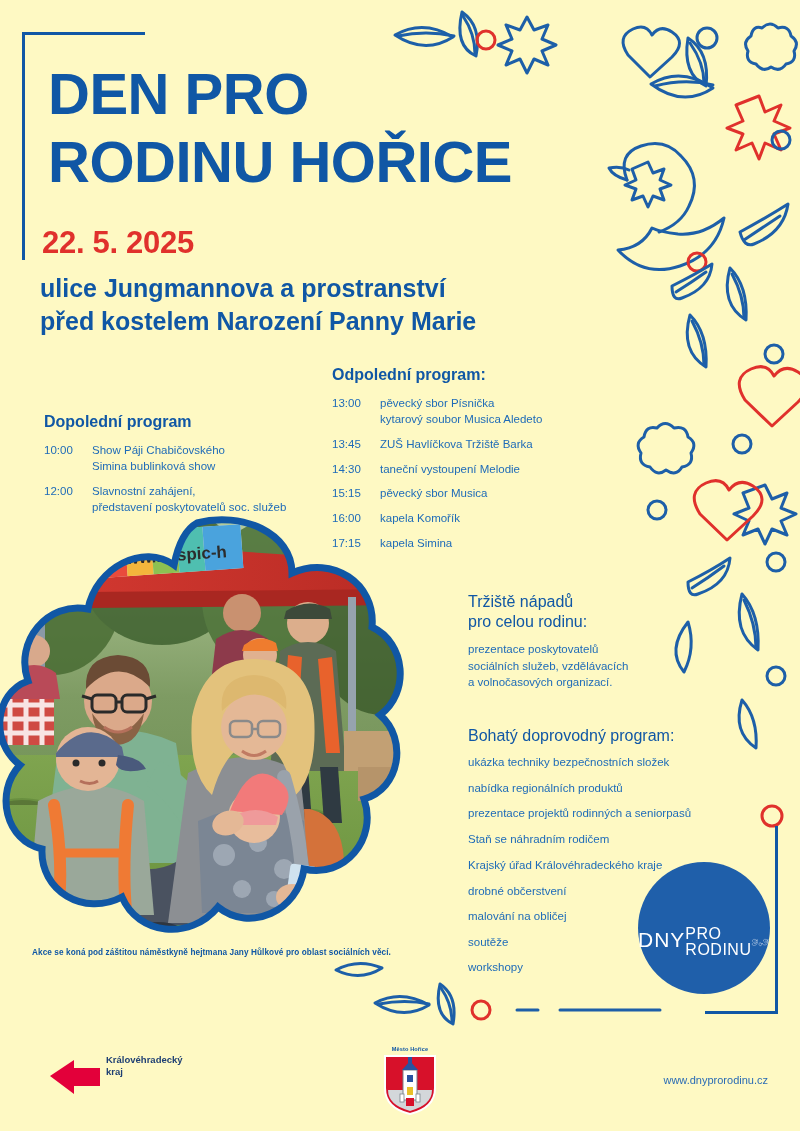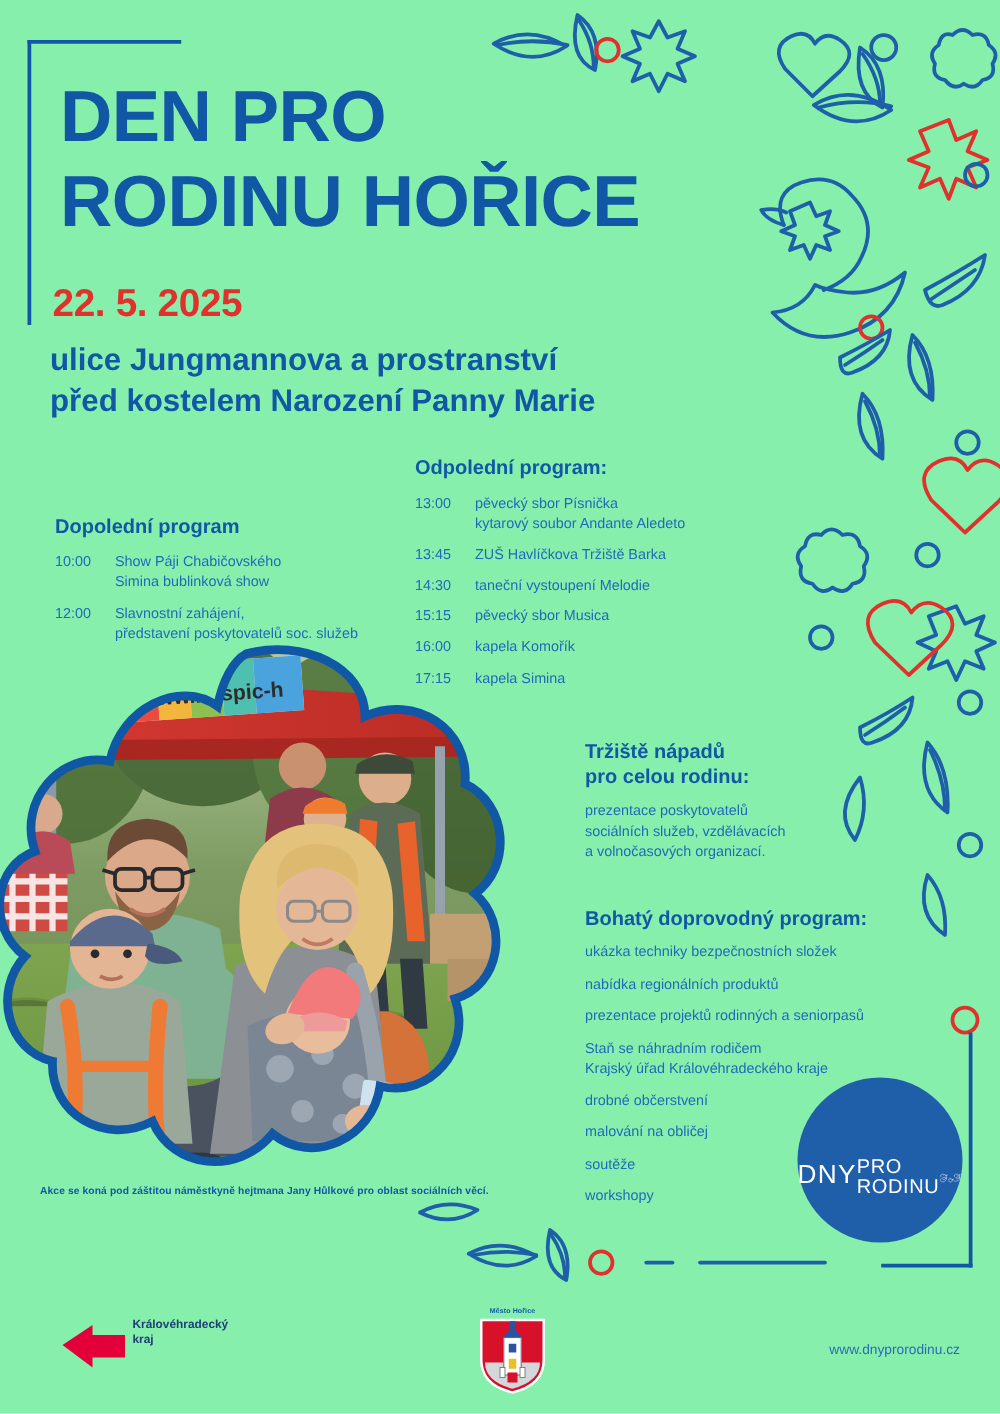--- a/index.html
+++ b/index.html
@@ -7,21 +7,21 @@
     padding: 0;
     background: #ffffff;
   }
   body {
     font-family: "Liberation Sans", sans-serif;
   }
   .poster {
     position: relative;
     width: 800px;
     height: 1131px;
-    background: #86efac;
+    background: #fef9c3;
     overflow: hidden;
     color: #1057a5;
   }
 
   
   .deco-layer {
     position: absolute;
     inset: 0;
     width: 800px;
     height: 1131px;
@@ -124,21 +124,21 @@
   }
   .photo-wrap svg { display: block; }
 
   
   .block {
     position: absolute;
   }
   .block h3 {
     margin: 0 0 9px 0;
     font-size: 16px;
-    font-weight: bold;
+    font-weight: normal;
     color: #1057a5;
     line-height: 1.25;
   }
   .block h3 div { white-space: nowrap; }
   .block p {
     margin: 0;
     font-size: 11.5px;
     line-height: 1.45;
     color: #1e6bb8;
   }
@@ -147,21 +147,21 @@
   .accomp .acc-item {
     font-size: 11.5px;
     line-height: 1.35;
     color: #1e6bb8;
     margin-bottom: 10px;
     white-space: nowrap;
   }
   .accomp .acc-item.tight { margin-bottom: 10px; }
   .accomp .acc-item .sub {
     display: block;
-    margin-top: 1px;
+    margin-top: 11px;
   }
 
   
   .badge {
     position: absolute;
     left: 638px;
     top: 862px;
     width: 132px;
     height: 132px;
     border-radius: 50%;
@@ -387,21 +387,21 @@
       </div>
     </div>
   </div>
 
   <div class="prog prog-afternoon">
     <h2>Odpolední program:</h2>
     <div class="prog-row">
       <div class="prog-time">13:00</div>
       <div class="prog-items">
         <div>pěvecký sbor Písnička</div>
-        <div>kytarový soubor Andante Aledeto</div>
+        <div>kytarový soubor Musica Aledeto</div>
       </div>
     </div>
     <div class="prog-row">
       <div class="prog-time">13:45</div>
       <div class="prog-items">
         <div>ZUŠ Havlíčkova Tržiště Barka</div>
       </div>
     </div>
     <div class="prog-row">
       <div class="prog-time">14:30</div>

